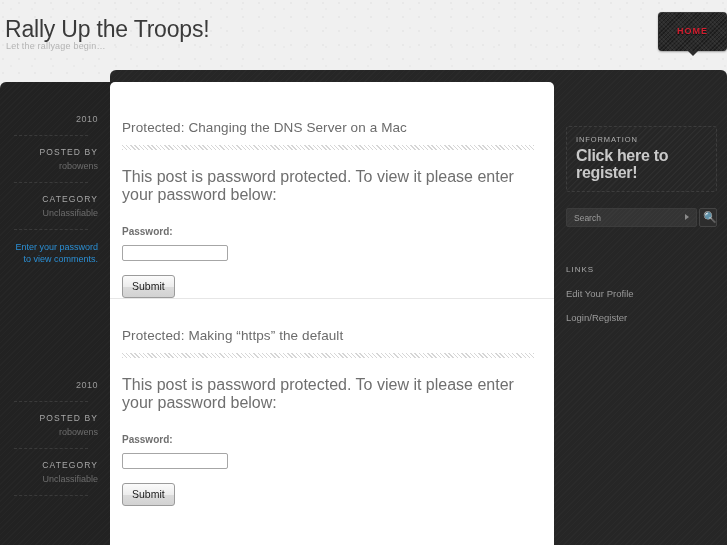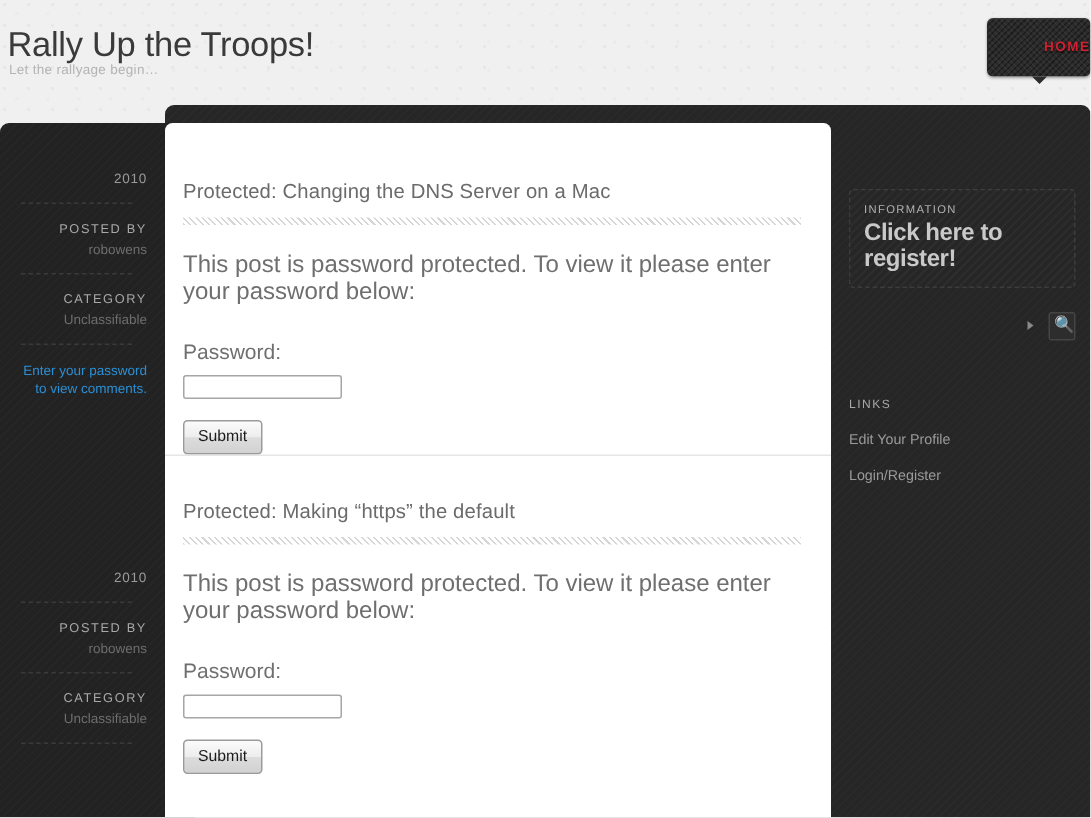--- a/index.html
+++ b/index.html
@@ -54,21 +54,21 @@
     background-color: #2b2b2b;
     background-image:
       repeating-linear-gradient(45deg, rgba(255,255,255,0.045) 0px, rgba(255,255,255,0.045) 1px, transparent 1px, transparent 3px),
       repeating-linear-gradient(-45deg, rgba(0,0,0,0.35) 0px, rgba(0,0,0,0.35) 1px, transparent 1px, transparent 3px);
     box-shadow: 0 1px 2px rgba(0,0,0,0.35), inset 0 1px 0 rgba(255,255,255,0.08);
     cursor: pointer;
   }
   #home-button-label {
     position: absolute;
     left: 0; right: 0; top: 14px;
-    text-align: right;
+    text-align: center;
     font-size: 9px;
     font-weight: bold;
     letter-spacing: 1px;
     color: #d31f30;
     text-shadow: 0 1px 1px rgba(0,0,0,0.6);
   }
   #home-button-arrow {
     position: absolute;
     left: 50%; top: 39px;
     margin-left: -5px;
@@ -171,23 +171,24 @@
     background-image:
       repeating-linear-gradient(45deg, #cfcfcf 0px, #cfcfcf 1px, #ffffff 1px, #ffffff 3px);
     opacity: 0.85;
   }
   .post-text {
     font-size: 16px;
     color: #6f6f6f;
     margin-bottom: 22px;
   }
   .field-label {
-    font-size: 14px;
+    font-size: 10px;
     color: #6f6f6f;
     margin-bottom: 8px;
+    font-weight: bold;
   }
   .password-input {
     display: block;
     width: 106px;
     height: 16px;
     padding: 1px 3px;
     border: 1px solid #a6a6a6;
     border-radius: 2px;
     background: #fff;
     font-family: "Liberation Sans", sans-serif;
@@ -376,20 +377,21 @@
 </div>
 
 <div id="sidebar">
 
   <div id="register-widget">
     <div id="register-label">INFORMATION</div>
     <div id="register-headline">Click here to register!</div>
   </div>
 
   <div id="search-row">
+    <input id="search-input" type="text" placeholder="Search" style="">
     <div id="search-caret"></div>
     <div id="search-button">
       <span id="search-icon-glyph">🔍</span>
     </div>
   </div>
 
   <div id="links-widget">
     <div id="links-title">LINKS</div>
     <a class="sidebar-link">Edit Your Profile</a>
     <a class="sidebar-link">Login/Register</a>

